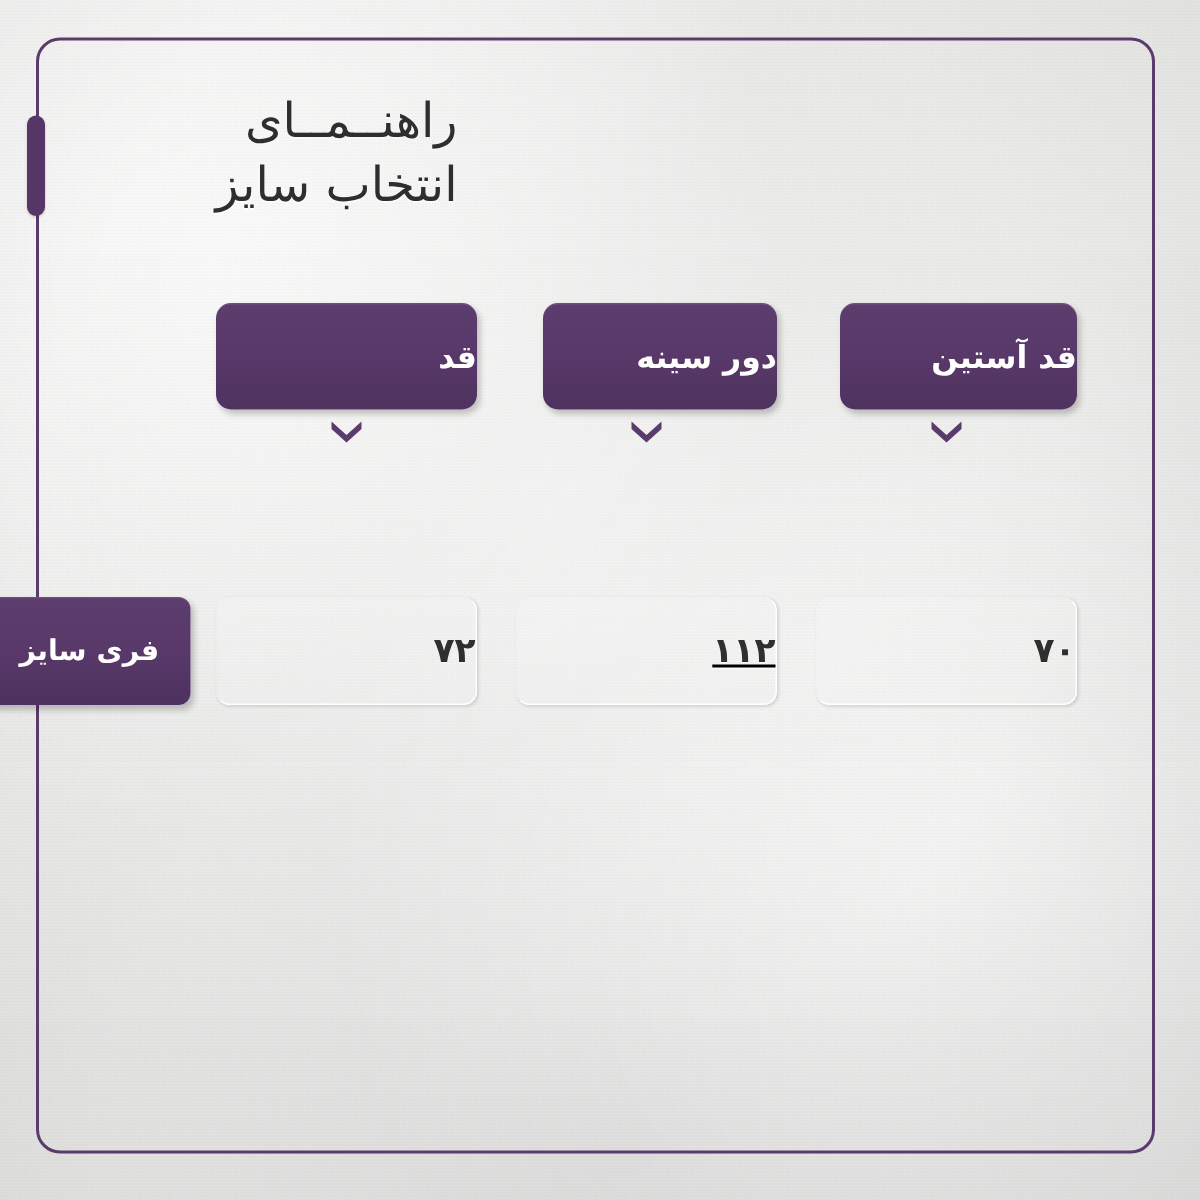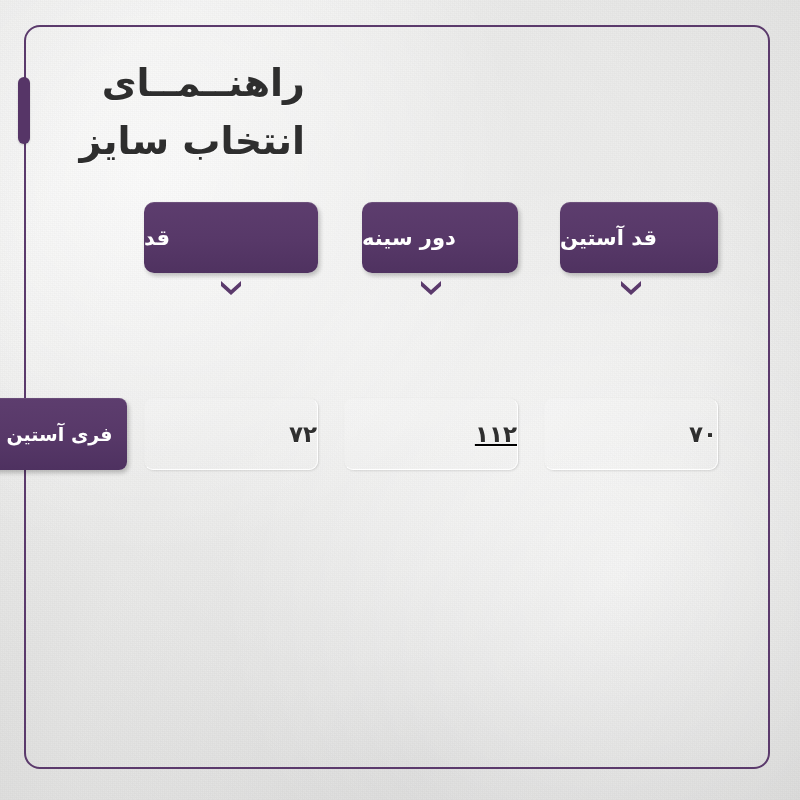--- a/index.html
+++ b/index.html
@@ -77,39 +77,39 @@
     position: absolute;
     right: 495px;
     top: 62px;
     text-align: right;
     direction: rtl;
     line-height: 1.15;
   }
   #title-block .tline {
     display: block;
     color: #2e2e2e;
-    font-size: 38px;
-    font-weight: bold;
+    font-size: 32px;
+    font-weight: normal;
     letter-spacing: 0px;
     white-space: nowrap;
     text-shadow: 0 1px 0 rgba(255,255,255,0.6);
   }
-  #title-block .tline.l2 { margin-top: 14px; }
+  #title-block .tline.l2 { margin-top: 6px; }
 
   
   .head-btn {
     position: absolute;
     top: 202px;
     height: 71px;
     background: linear-gradient(180deg, #5d3d6e 0%, #573868 55%, #4f3260 100%);
     border-radius: 10px;
     box-shadow: 2px 3px 4px rgba(0,0,0,0.22), inset 0 1px 0 rgba(255,255,255,0.10);
     display: flex;
     align-items: center;
-    justify-content: flex-end;
+    justify-content: flex-start;
     direction: rtl;
   }
   .head-btn .lbl {
     color: #ffffff;
     font-size: 21px;
     font-weight: bold;
     white-space: nowrap;
     letter-spacing: 0px;
   }
   #col-1 { right: 482px; width: 174px; }   
@@ -216,21 +216,21 @@
         <path d="M3 3 L13 12 L23 3 L23 8 L13 17 L3 8 Z" fill="#5b3a6c"></path>
       </svg>
   </div>
   <div class="chev" id="chev-3">
     <svg viewBox="0 0 26 18">
         <path d="M3 3 L13 12 L23 3 L23 8 L13 17 L3 8 Z" fill="#5b3a6c"></path>
       </svg>
   </div>
 
   <div id="row-label">
-    <span class="lbl">فری آستین</span>
+    <span class="lbl">فری سایز</span>
   </div>
 
   <div class="cell" id="cell-1">
     <span class="val">۷۲</span>
   </div>
   <div class="cell" id="cell-2">
     <span class="val">۱۱۲</span>
   </div>
   <div class="cell" id="cell-3">
     <span class="val">۷۰</span>

